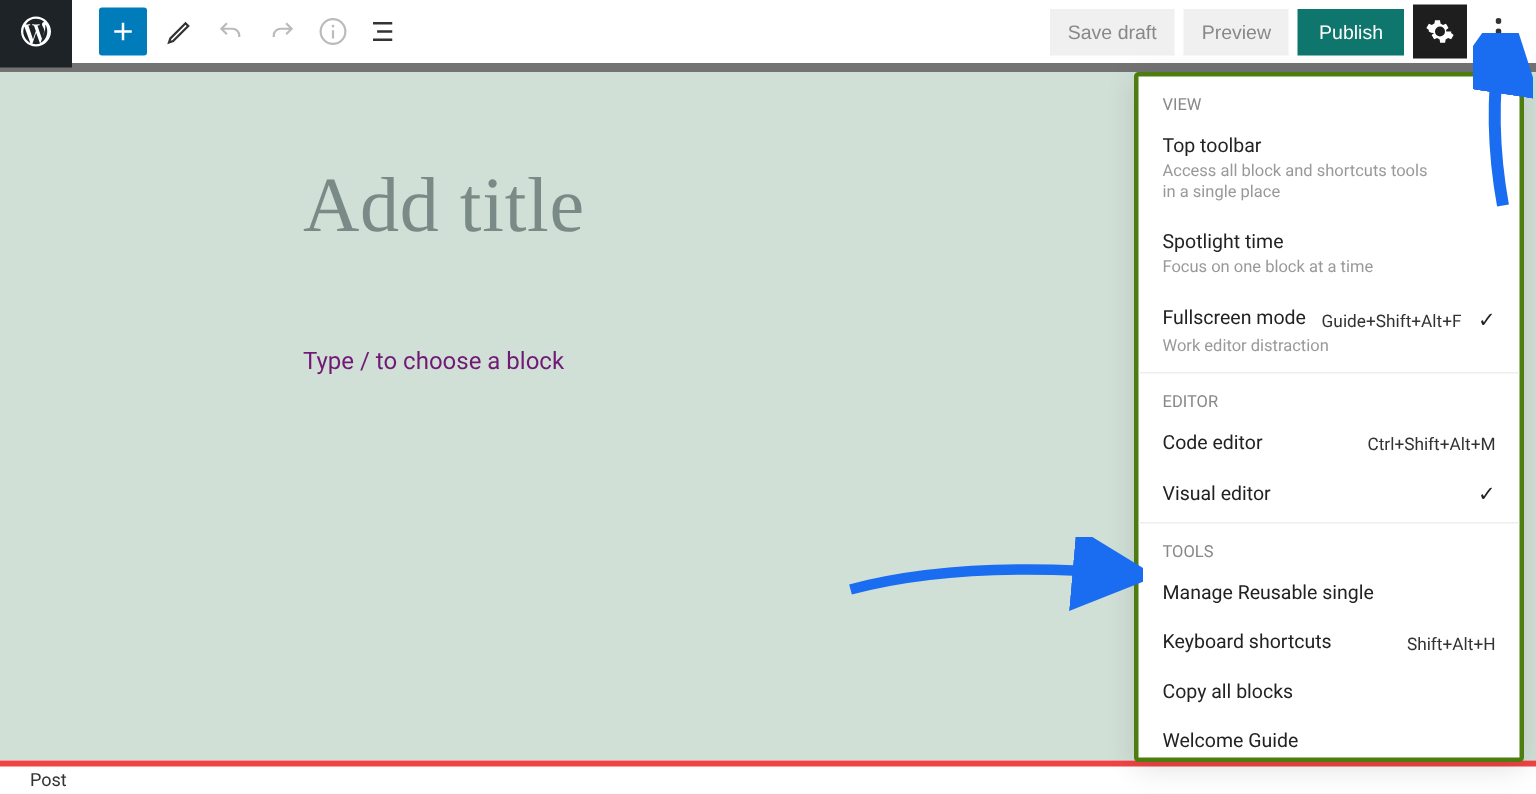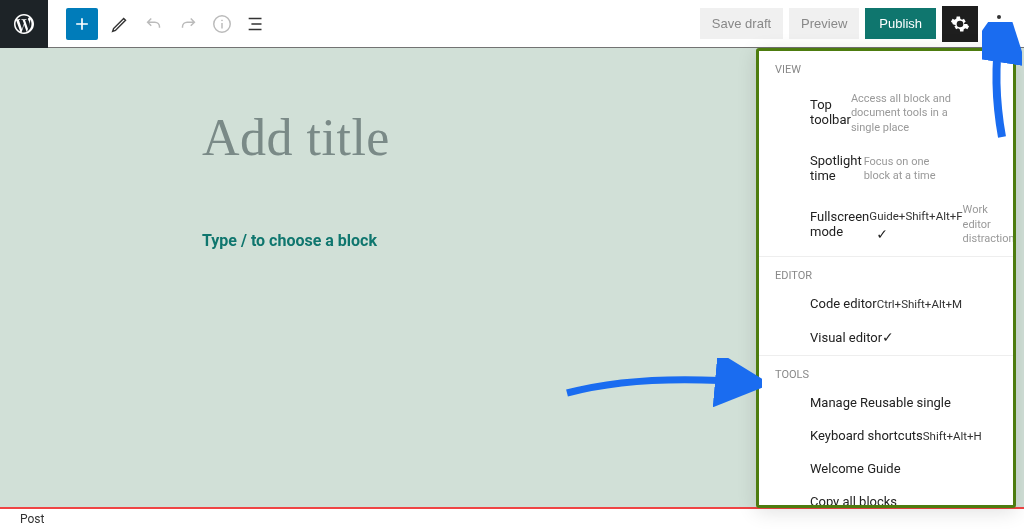--- a/index.html
+++ b/index.html
@@ -1,49 +1,49 @@
 <!DOCTYPE html>
 <html><head>
 <meta charset="utf-8">
 <style>
   * { box-sizing: border-box; margin: 0; padding: 0; }
   html, body { width: 1024px; height: 529px; font-family: -apple-system, BlinkMacSystemFont, "Segoe UI", Roboto, sans-serif; overflow: hidden; background: #fff; }
-  .top-bar { height: 48px; display: flex; align-items: center; border-bottom: 1px solid #737373; position: relative; z-index: 10; background: #fff; }
+  .top-bar { height: 48px; display: flex; align-items: center; border-bottom: 6px solid #737373; position: relative; z-index: 10; background: #fff; }
   .wp-logo { width: 48px; height: 48px; background: #1d2327; display: flex; align-items: center; justify-content: center; }
   .wp-logo svg { width: 24px; height: 24px; fill: #fff; }
   .toolbar-left { display: flex; align-items: center; gap: 10px; padding-left: 18px; }
   .add-block-btn { width: 32px; height: 32px; background: #007cba; display: flex; align-items: center; justify-content: center; border-radius: 2px; cursor: pointer; }
   .add-block-btn svg { width: 20px; height: 20px; fill: #fff; }
   .icon-btn { width: 24px; height: 24px; display: flex; align-items: center; justify-content: center; cursor: pointer; color: #555; }
   .icon-btn svg { width: 22px; height: 22px; stroke: #333; fill: none; }
   .icon-btn.disabled svg { stroke: #bbb; }
   .toolbar-right { margin-left: auto; display: flex; align-items: center; gap: 6px; padding-right: 10px; }
   .btn-light { background: #f0f0f0; color: #888; padding: 8px 12px; font-size: 13px; border: none; cursor: pointer; }
   .btn-primary { background: #0f766e; color: #fff; padding: 8px 14px; font-size: 13px; border: none; cursor: pointer; }
   .settings-btn { width: 36px; height: 36px; background: #1e1e1e; display: flex; align-items: center; justify-content: center; cursor: pointer; }
   .settings-btn svg { width: 20px; height: 20px; fill: #fff; }
   .more-btn { width: 30px; height: 36px; display: flex; align-items: center; justify-content: center; cursor: pointer; }
   .more-btn svg { width: 4px; height: 18px; fill: #333; }
   .canvas { position: absolute; top: 48px; left: 0; right: 0; bottom: 22px; background: #d1e0d7; }
   .editor-content { width: 620px; margin: 60px auto 0 auto; position: relative; }
   .title-placeholder { font-size: 52px; font-weight: 300; color: #7a8a87; letter-spacing: 0.5px; font-family: Georgia, serif; }
   .block-row { display: flex; align-items: center; margin-top: 60px; }
-  .block-placeholder { font-size: 16px; color: #0f766e; flex: 1; font-weight: bold; }
+  .block-placeholder { font-size: 16px; color: #701a75; flex: 1; }
   .block-add-inline { width: 26px; height: 26px; background: #1e1e1e; display: flex; align-items: center; justify-content: center; border-radius: 3px; margin-left: auto; }
   .block-add-inline svg { width: 18px; height: 18px; fill: #fff; }
   .menu-panel { position: absolute; top: 48px; right: 8px; width: 260px; background: #fff; border: 3px solid #4d7c0f; border-radius: 3px; box-shadow: 0 4px 20px rgba(0,0,0,.12); z-index: 20; height: 460px; overflow: hidden; }
   .menu-section-header { font-size: 11px; color: #888; padding: 12px 16px 6px; text-transform: uppercase; border-top: 1px solid #eee; }
   .menu-section-header:first-child { border-top: none; }
-  .menu-item { padding: 8px 16px 10px; display: flex; flex-direction: row; cursor: pointer; position: relative; margin-left: 35px; }
+  .menu-item { padding: 8px 16px 10px; display: flex; flex-direction: column; cursor: pointer; position: relative; }
   .menu-item-row { display: flex; align-items: center; justify-content: space-between; }
   .menu-item-label { font-size: 13px; color: #222; }
   .menu-item-desc { font-size: 11px; color: #999; margin-top: 2px; padding-right: 40px; line-height: 1.3; }
   .menu-item-shortcut { font-size: 11.5px; color: #333; white-space: nowrap; }
   .check { font-size: 14px; color: #222; }
-  .footer { position: absolute; bottom: 0; left: 0; right: 0; height: 22px; display: flex; align-items: center; padding-left: 20px; font-size: 12px; color: #333; background: #fff; border-top: 2px solid #ef4444; }
+  .footer { position: absolute; bottom: 0; left: 0; right: 0; height: 22px; display: flex; align-items: center; padding-left: 20px; font-size: 12px; color: #333; background: #fff; border-top: 4px solid #ef4444; }
   .annot-arrow { position: absolute; z-index: 30; pointer-events: none; }
   .arrow-top { top: 22px; right: 2px; width: 40px; height: 120px; }
   .arrow-mid { top: 358px; left: 562px; width: 200px; height: 50px; }
 </style>
 </head>
 <body>
 
 <div class="top-bar">
   <div class="wp-logo">
     <svg viewBox="0 0 24 24">
@@ -117,21 +117,21 @@
   </div>
 </div>
 
 <div class="menu-panel">
   <div class="menu-section-header">VIEW</div>
 
   <div class="menu-item">
     <div class="menu-item-row">
       <span class="menu-item-label">Top toolbar</span>
     </div>
-    <span class="menu-item-desc">Access all block and document tools in a single place</span>
+    <span class="menu-item-desc">Access all block and shortcuts tools in a single place</span>
   </div>
   <div class="menu-item">
     <div class="menu-item-row">
       <span class="menu-item-label">Spotlight time</span>
     </div>
     <span class="menu-item-desc">Focus on one block at a time</span>
   </div>
   <div class="menu-item">
     <div class="menu-item-row">
       <span class="menu-item-label">Fullscreen mode</span>
@@ -164,26 +164,26 @@
       </div>
   </div>
   <div class="menu-item">
     <div class="menu-item-row">
       <span class="menu-item-label">Keyboard shortcuts</span>
       <span class="menu-item-shortcut">Shift+Alt+H</span>
     </div>
   </div>
   <div class="menu-item">
     <div class="menu-item-row">
+        <span class="menu-item-label">Copy all blocks</span>
+      </div>
+  </div>
+  <div class="menu-item">
+    <div class="menu-item-row">
         <span class="menu-item-label">Welcome Guide</span>
-      </div>
-  </div>
-  <div class="menu-item">
-    <div class="menu-item-row">
-        <span class="menu-item-label">Copy all blocks</span>
       </div>
   </div>
 
 </div>
 
 <svg class="annot-arrow arrow-top" viewBox="0 0 40 120">
   <defs>
       <marker id="ah1" markerWidth="8" markerHeight="8" refX="4" refY="4" orient="auto">
         <path d="M0,0 L8,4 L0,8 z" fill="#1a6cf0"></path>
       </marker>

